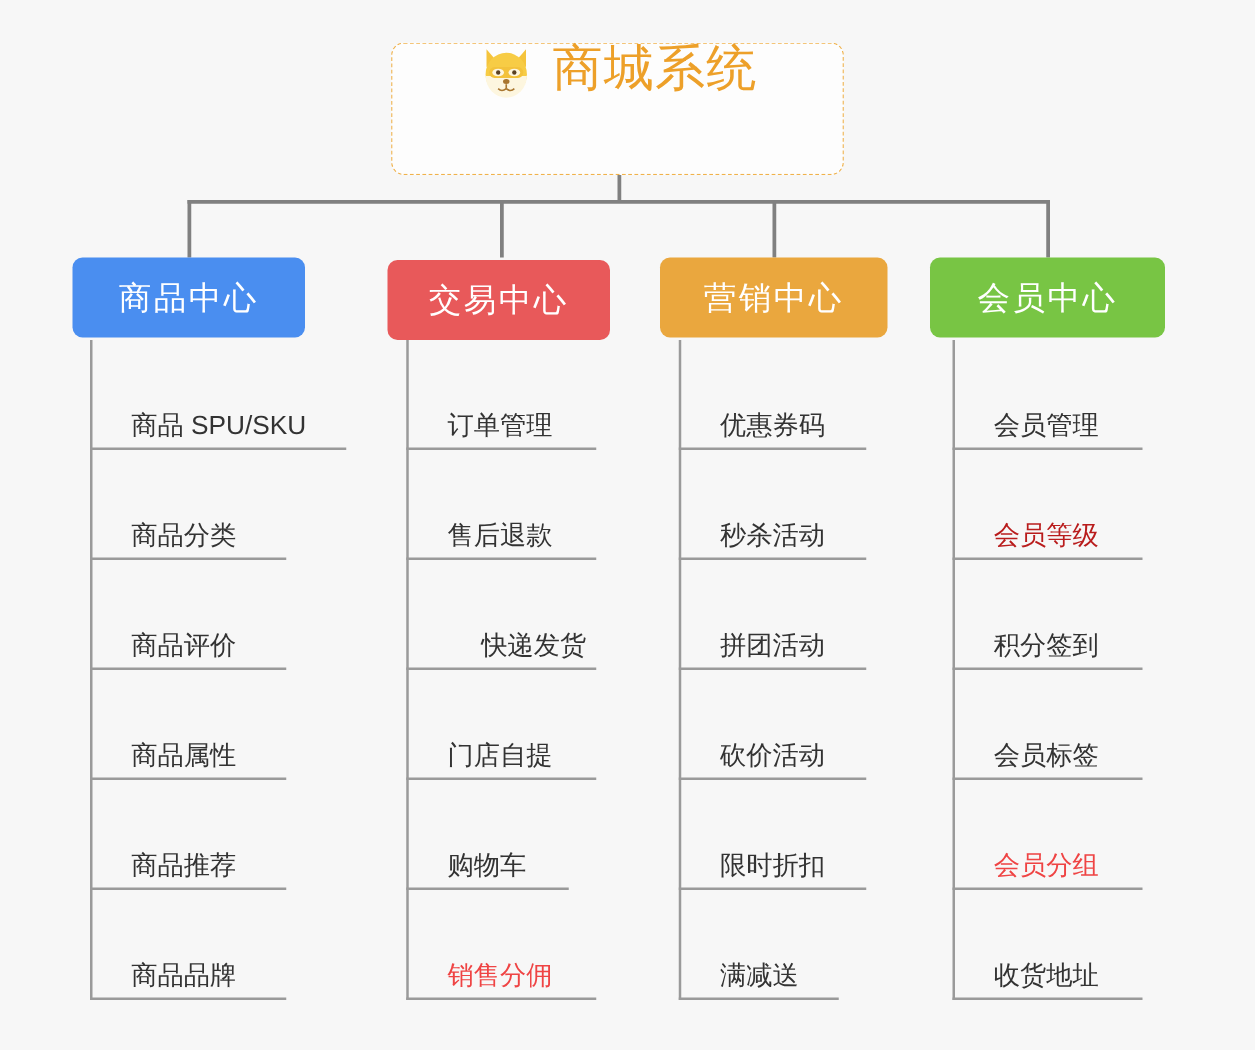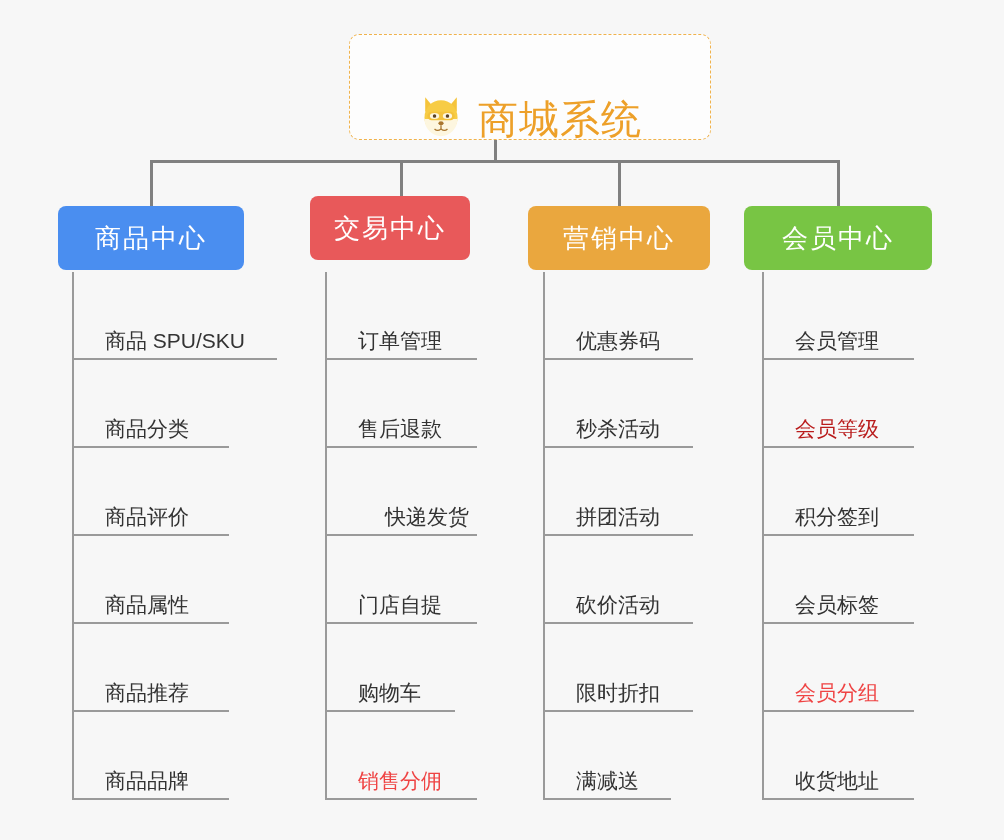--- a/index.html
+++ b/index.html
@@ -26,24 +26,23 @@
     position: absolute;
     left: 313px;
     top: 34px;
     width: 362px;
     height: 106px;
     box-sizing: border-box;
     background: #fdfdfd;
     border: 1.5px dashed #f0b24b;
     border-radius: 10px;
     display: flex;
-    align-items: flex-end;
+    align-items: flex-start;
     justify-content: center;
     gap: 14px;
-    margin-left: 36px;
   }
   .root-emoji {
     width: 46px;
     height: 46px;
     position: relative;
     display: block;
     flex: none;
   }
   .root-title {
     font-size: 40px;
@@ -158,21 +157,21 @@
         <div class="leaf-item" style="top: 264px; width: 157px; border-bottom-color: rgb(154, 154, 154);">
           <span class="leaf-label" style="color: rgb(51, 51, 51);">商品属性</span>
         </div>
         <div class="leaf-item" style="top: 352px; width: 157px; border-bottom-color: rgb(154, 154, 154);">
           <span class="leaf-label" style="color: rgb(51, 51, 51);">商品推荐</span>
         </div>
         <div class="leaf-item" style="top: 440px; width: 157px; border-bottom-color: rgb(154, 154, 154);">
           <span class="leaf-label" style="color: rgb(51, 51, 51);">商品品牌</span>
         </div>
       </div>
-      <div class="branch-box" style="left: 310px; top: 196px; width: 160px; background: rgb(232, 89, 90);">
+      <div class="branch-box" style="left: 310px; top: 208px; width: 178px; background: rgb(232, 89, 90);">
         <span>交易中心</span>
       </div>
       <div class="leaf-col" style="left: 325px;">
         <div class="leaf-spine" style="height: 528px; background: rgb(154, 154, 154);"></div>
         <div class="leaf-item" style="top: 0px; width: 152px; border-bottom-color: rgb(154, 154, 154);">
           <span class="leaf-label" style="color: rgb(51, 51, 51);">订单管理</span>
         </div>
         <div class="leaf-item" style="top: 88px; width: 152px; border-bottom-color: rgb(154, 154, 154);">
           <span class="leaf-label" style="color: rgb(51, 51, 51);">售后退款</span>
         </div>

